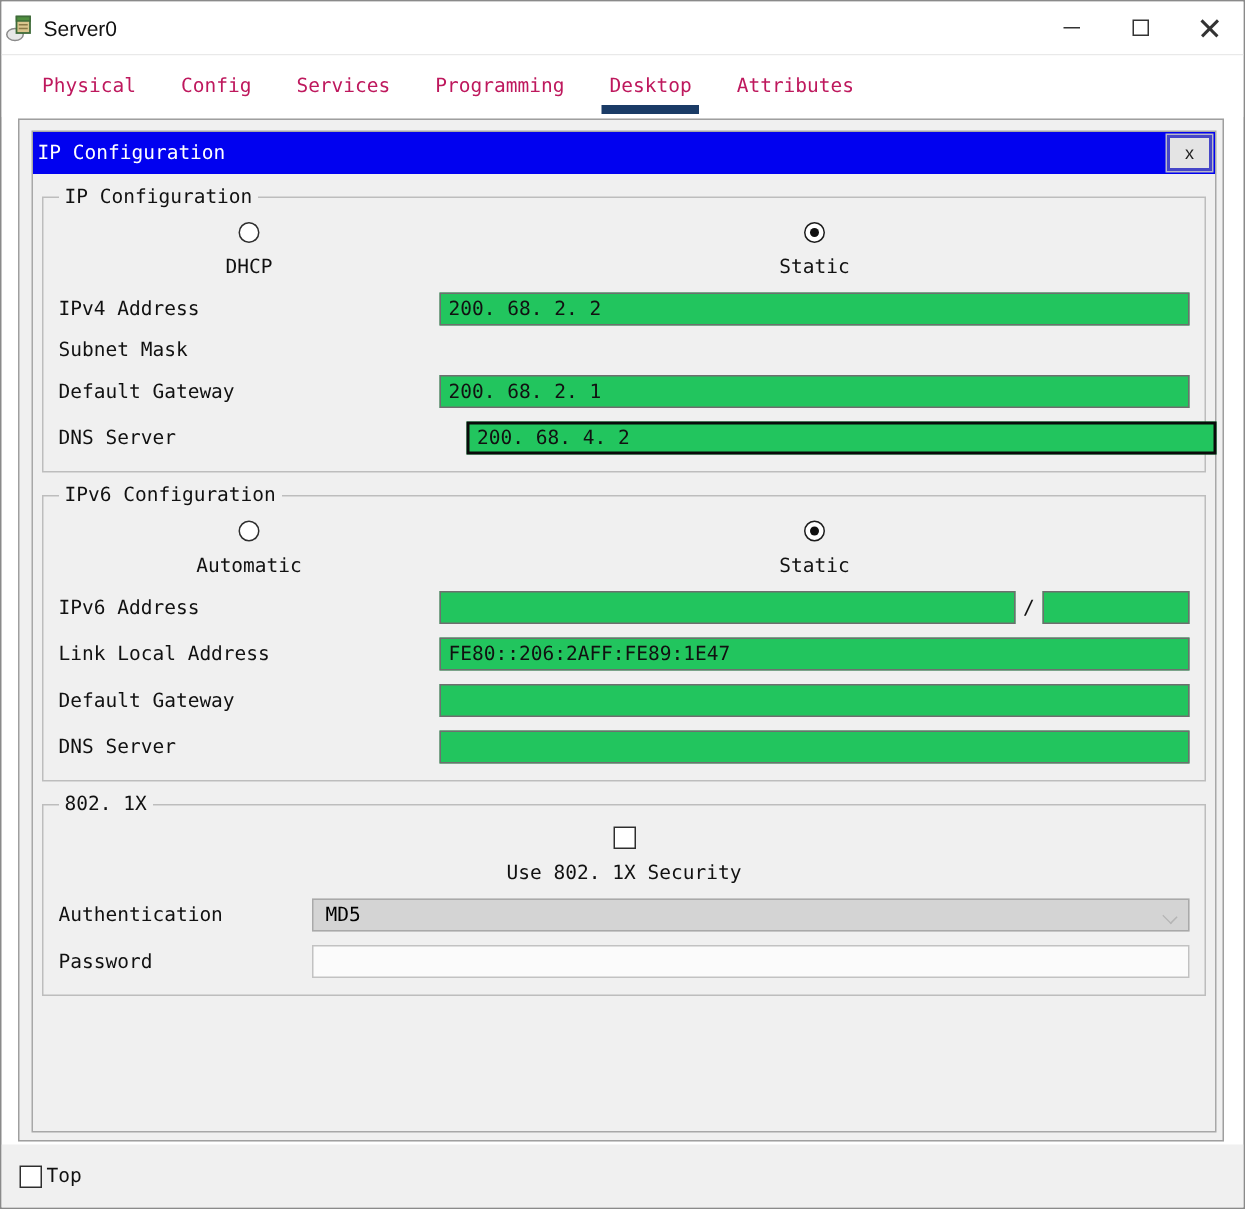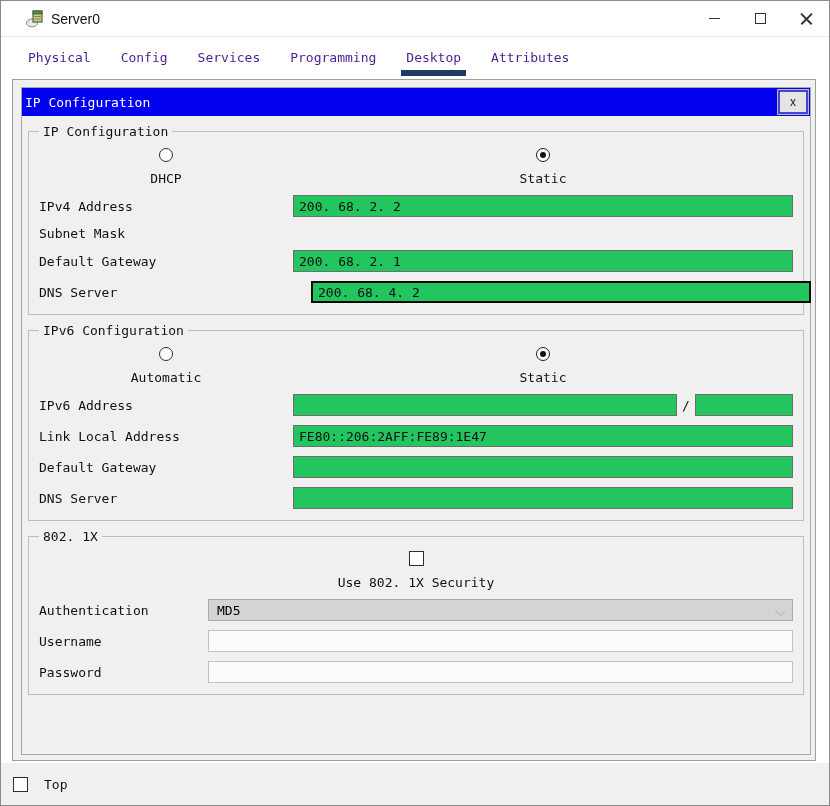--- a/index.html
+++ b/index.html
@@ -8,21 +8,21 @@
     font-family: "DejaVu Sans Mono", "Liberation Mono", monospace;
     background:#fff;
   }
   .window {
     position:relative; width:830px; height:806px;
     background:#ffffff; border:1px solid #8a8a8a; overflow:hidden;
   }
   
   .titlebar {
     height:36px; background:#ffffff; display:flex; align-items:center;
-    padding-left:24px; border-bottom:1px solid #e9e9e9;
+    padding-left:2px; border-bottom:1px solid #e9e9e9;
   }
   .app-icon { width:20px; height:20px; margin-right:6px; flex:0 0 auto; }
   .title-text {
     font-family:"Liberation Sans", sans-serif; font-size:14px; color:#111;
   }
   .tb-spacer { flex:1; }
   .win-btn {
     width:46px; height:35px; display:flex; align-items:center; justify-content:center;
     cursor:default; background:transparent; border:none;
   }
@@ -35,21 +35,21 @@
   }
   .glyph-close::before { transform:rotate(45deg); }
   .glyph-close::after  { transform:rotate(-45deg); }
   
   .tabbar {
     height:41px; background:#fff; display:flex; align-items:stretch;
     padding-left:12px;
   }
   .tab {
     position:relative; display:flex; align-items:center;
-    padding:0 15px; font-size:13px; color:#4c1d95; cursor:default;
+    padding:0 15px; font-size:13px; color:#be185d; cursor:default;
   }
   .tab.active::after {
     content:""; position:absolute; left:10px; right:10px; bottom:2px;
     height:6px; background:#1a3b66;
   }
   
   .desktop-panel {
     position:absolute; left:11px; top:78px; width:804px; height:682px;
     background:#f0f0f0; border:1px solid #9f9f9f;
   }
@@ -113,21 +113,21 @@
   }
   .chev::before {
     content:""; position:absolute; left:0; top:0; width:7px; height:7px;
     border-right:1.5px solid #b5b5b5; border-bottom:1.5px solid #b5b5b5;
     transform:rotate(45deg) scale(1,0.8);
   }
   
   .bottom-row {
     position:absolute; left:0; right:0; top:762px; bottom:0;
     background:#f0f0f0; display:flex; align-items:center;
-    padding-left:12px; gap:16px; font-size:13px; color:#111;
+    padding-left:12px; gap:3px; font-size:13px; color:#111;
   }
   
   .gap6 { margin-top:7px;justify-content:center; }
 </style>
 </head>
 <body>
 
 <div class="window">
 
   <div class="titlebar">
@@ -248,24 +248,20 @@
 
           <div class="frow frow-8021x">
             <span class="flabel">Authentication</span>
             <div class="dropdown">
               <span>MD5</span>
               <span class="chev"></span>
             </div>
           </div>
 
           <div class="frow frow-8021x">
-            <span class="flabel">Username</span>
-            <input class="txt disabled" type="text" value="" style="">
-          </div>
-          <div class="frow frow-8021x">
             <span class="flabel">Password</span>
             <input class="txt disabled" type="text" value="" style="">
           </div>
         </fieldset>
 
       </div>
     </div>
   </div>
 
   <div class="bottom-row">

